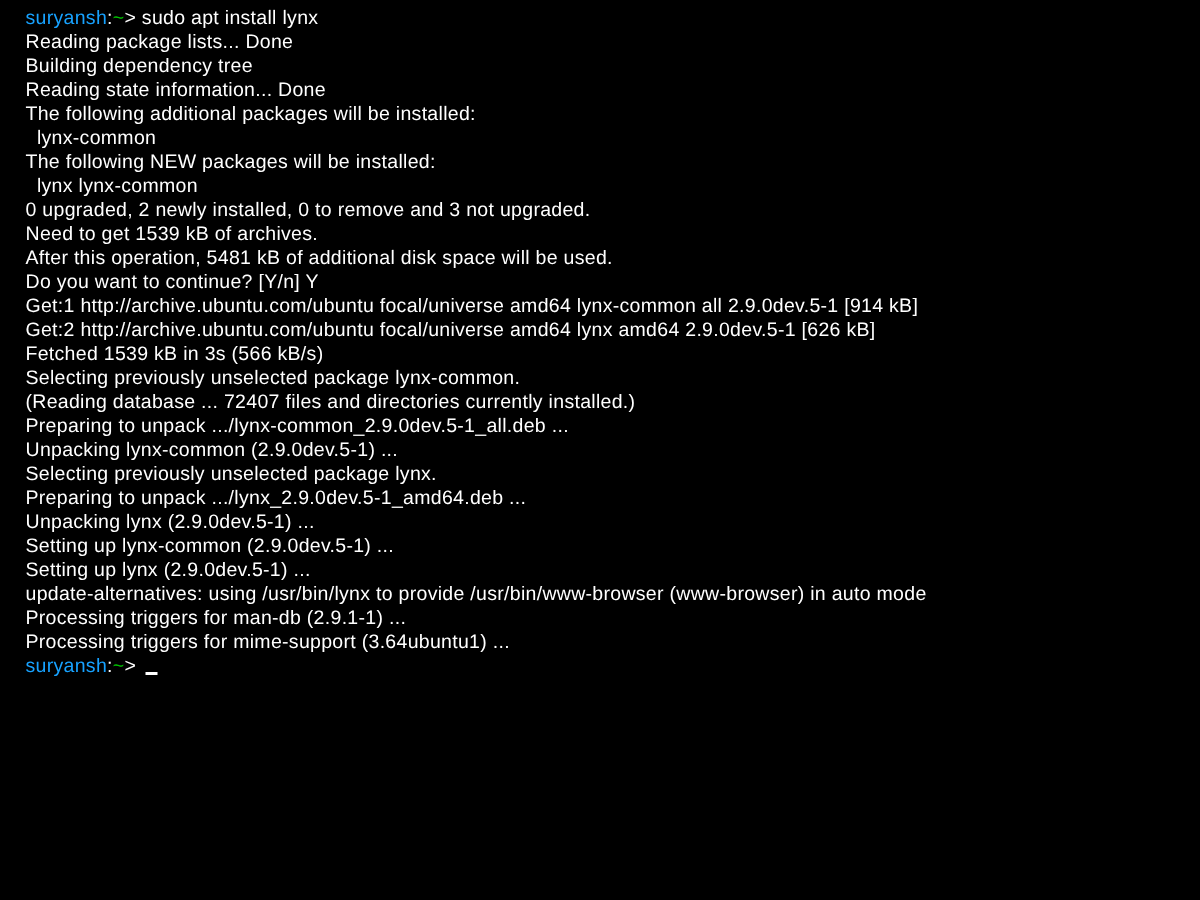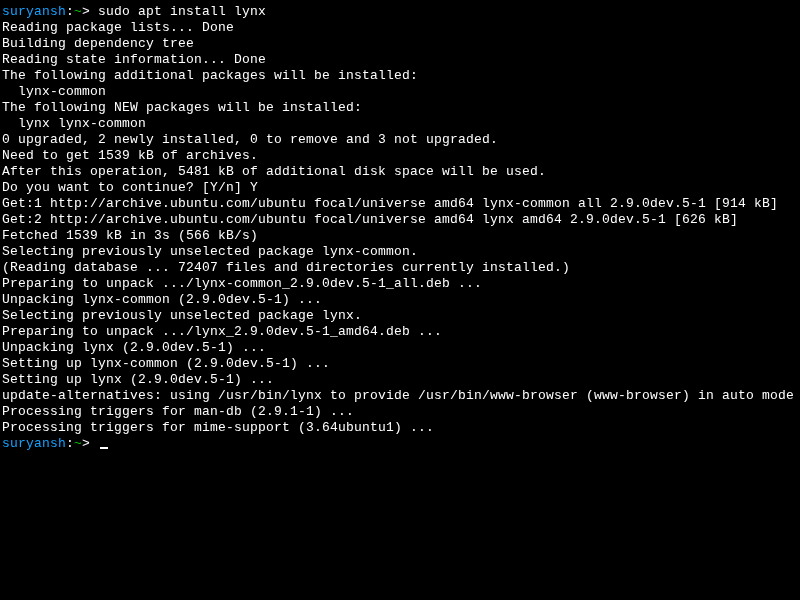--- a/index.html
+++ b/index.html
@@ -4,26 +4,26 @@
 <style>
   html, body {
     margin: 0;
     padding: 0;
     width: 800px;
     height: 600px;
     background: #000;
     overflow: hidden;
   }
   .terminal {
-    font-family: Liberation Mono, monospace;
+    font-family: Liberation Sans, sans-serif;
     font-size: 13px;
     line-height: 16px;
     color: #fff;
     white-space: pre;
-    padding: 4px 2px;
+    padding: 4px 17px;
     letter-spacing: 0.2px;
   }
   .prompt-user { color: #17a2ff; }
   .prompt-path { color: #00c400; }
   .white { color: #fff; }
   .cursor {
     display: inline-block;
     width: 8px;
     height: 2px;
     background: #fff;

